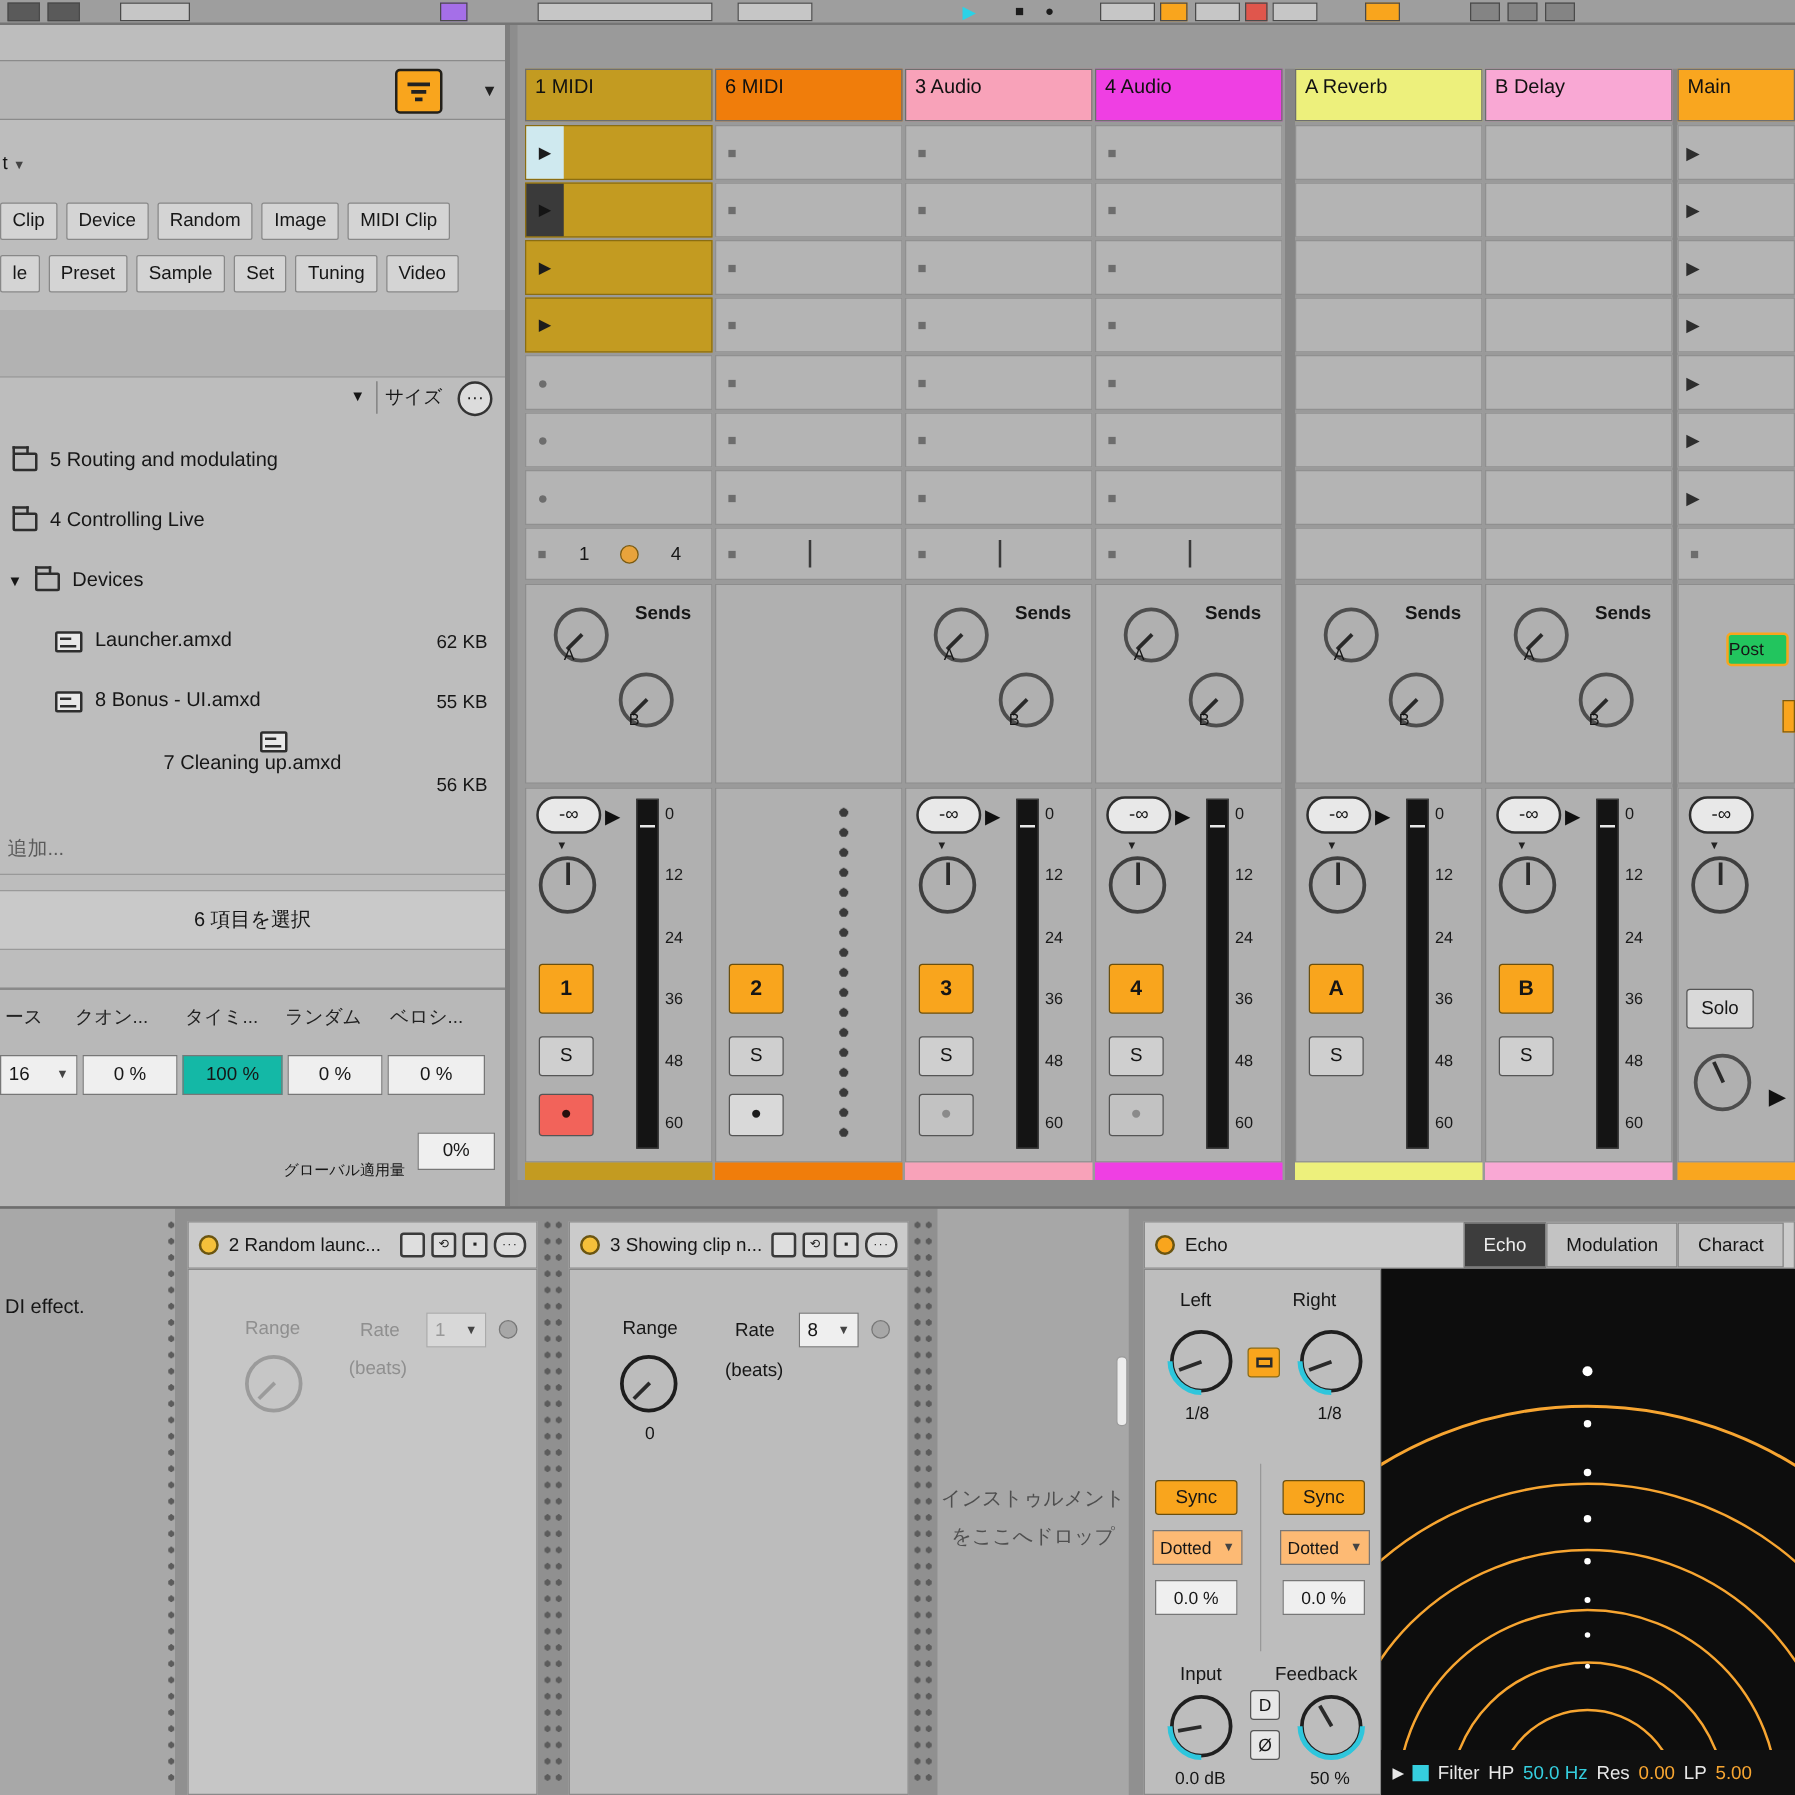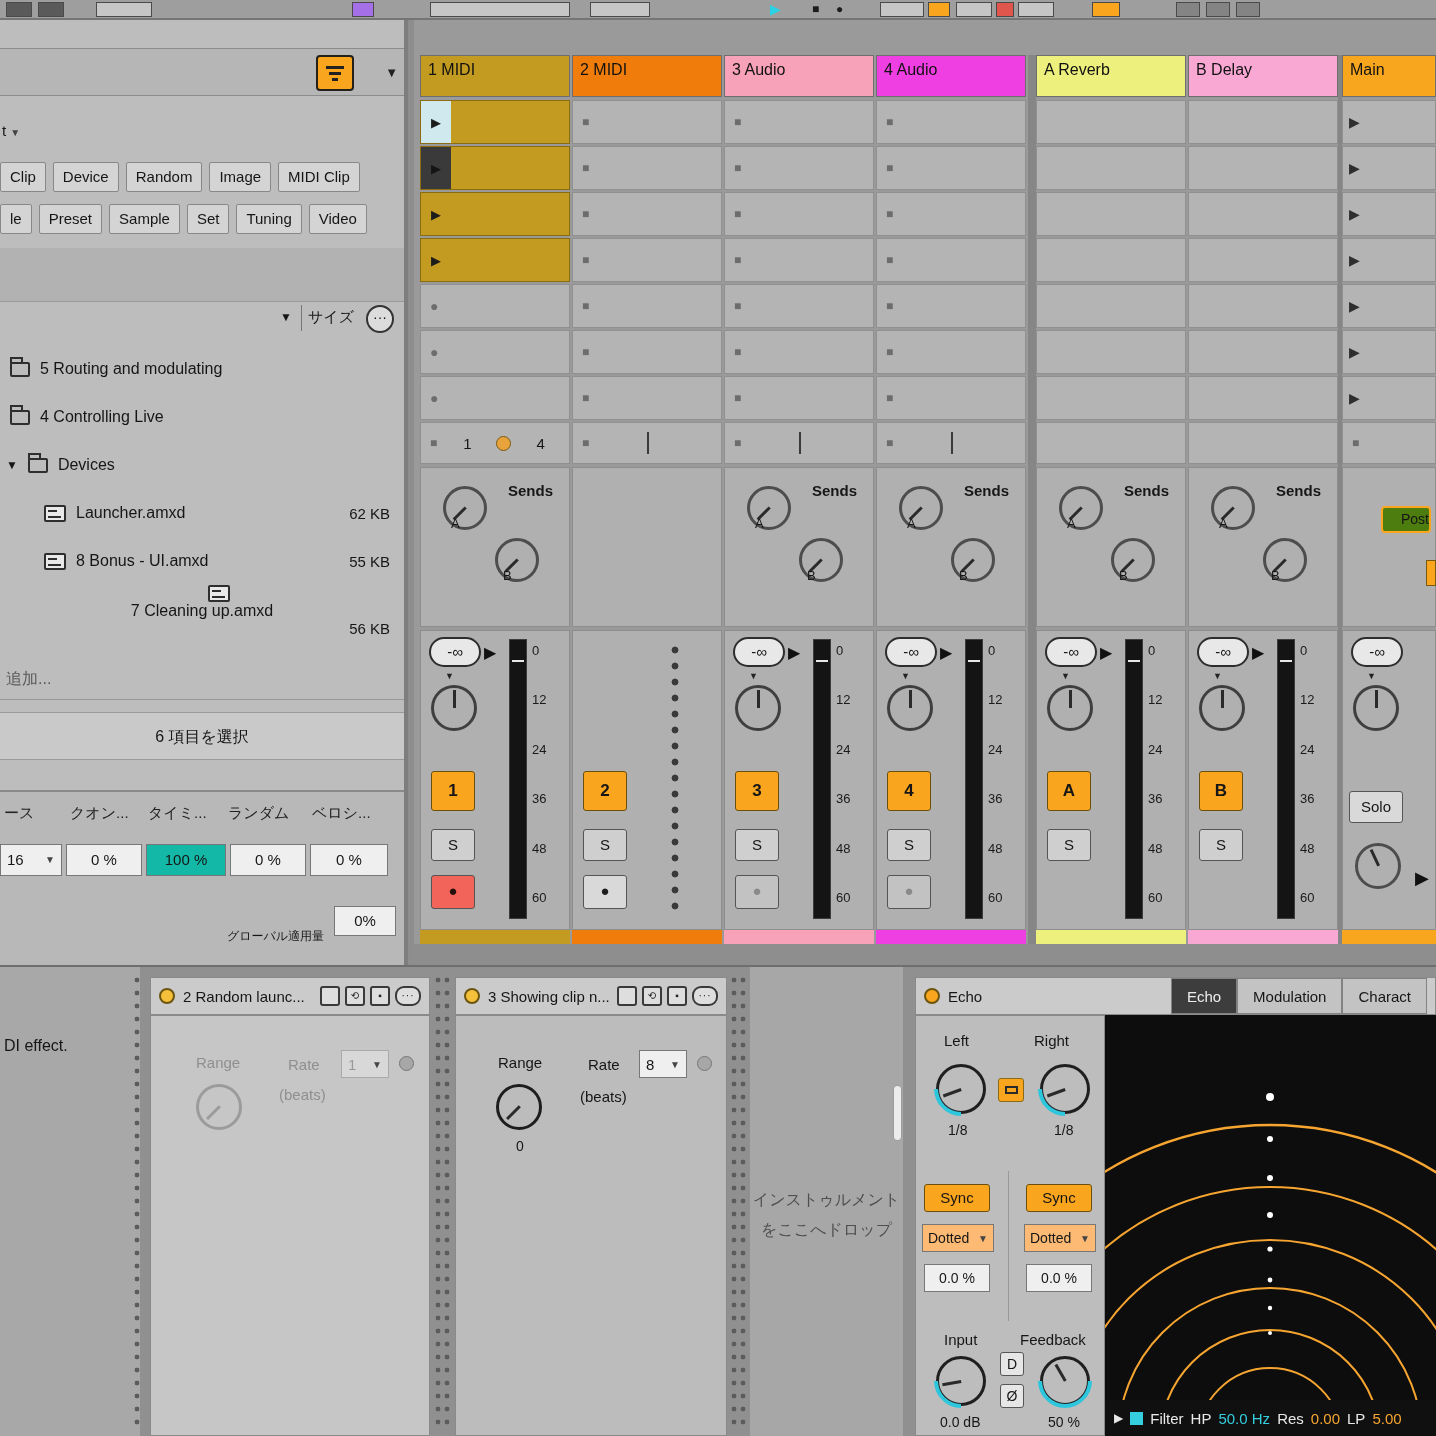--- a/index.html
+++ b/index.html
@@ -83,21 +83,21 @@
   .dotsmeter{position:absolute;left:96px;top:12px;width:12px;height:272px;background-image:radial-gradient(circle at 6px 7px,#3a3a3a 3.4px,transparent 3.6px);background-size:12px 16px;}
   .cstrip{position:absolute;top:875px;left:0;right:0;height:14px;}
   .t1{left:420px}.t2{left:572px}.t3{left:724px}.t4{left:876px}.t5{left:1036px}.t6{left:1188px}.t7{left:1342px;width:94px;}
   .t1 .thead,.t1 .cstrip{background:#c39b21;}
   .t2 .thead,.t2 .cstrip{background:#f07d0b;}
   .t3 .thead,.t3 .cstrip{background:#f8a2b9;}
   .t4 .thead,.t4 .cstrip{background:#ef3fe3;}
   .t5 .thead,.t5 .cstrip{background:#edf07c;}
   .t6 .thead,.t6 .cstrip{background:#f9a8d4;}
   .t7 .thead,.t7 .cstrip{background:#f9a61f;}
-  .postbtn{position:absolute;left:38px;top:38px;width:50px;height:27px;background:#4d7c0f;border:2px solid #f9a51d;border-radius:4px;text-align:right;line-height:22px;font-size:14px;}
+  .postbtn{position:absolute;left:38px;top:38px;width:50px;height:27px;background:#22c55e;border:2px solid #f9a51d;border-radius:4px;text-align:left;line-height:22px;font-size:14px;}
   .orange-edge{position:absolute;right:-1px;top:92px;width:10px;height:26px;background:#f9a51d;border:1px solid #7a5a10;}
   .solobtn{position:absolute;left:6px;top:160px;width:54px;height:32px;background:#d9d9d9;border:1px solid #555;border-radius:3px;text-align:center;line-height:30px;font-size:15px;}
   .cueknob{left:12px;top:212px;width:46px;height:46px;}
   .mainplay{position:absolute;left:72px;top:236px;font-size:18px;color:#111;}
   
   .devpanel{position:absolute;top:965px;left:0;width:1436px;height:471px;background:#909090;border-top:2px solid #6e6e6e;overflow:hidden;}
   .infoarea{position:absolute;left:0;top:0;width:140px;height:100%;background:#a8a8a8;}
   .infotext{position:absolute;left:4px;top:70px;font-size:16px;}
   .vdots{position:absolute;top:8px;bottom:8px;width:8px;background-image:radial-gradient(circle at 4px 5px,#5c5c5c 2.4px,transparent 2.6px);background-size:8px 13px;}
   .device{position:absolute;top:0;height:100%;}
@@ -229,21 +229,21 @@
     <span class="dico"></span>
     <span>7 Cleaning up.amxd</span>
     <span class="bsize">56 KB</span>
   </div>
 
   <div class="addrow">追加...</div>
   <div class="selrow">6 項目を選択</div>
 
   <div class="groove">
     <span class="ghead" style="left:4px;">ース</span>
-    <span class="ghead" style="left:70px;">クオン...</span>
+    <span class="ghead" style="left:60px;">クオン...</span>
     <span class="ghead" style="left:148px;">タイミ...</span>
     <span class="ghead" style="left:228px;">ランダム</span>
     <span class="ghead" style="left:312px;">ベロシ...</span>
     <div class="gbox" style="left:0;width:62px;display:flex;align-items:center;justify-content:space-between;padding:0 6px;">
       <span>16</span>
         <span class="dd">▼</span>
     </div>
     <div class="gbox" style="left:66px;width:76px;">0 %</div>
     <div class="gbox gcyan" style="left:146px;width:80px;">100 %</div>
     <div class="gbox" style="left:230px;width:76px;">0 %</div>
@@ -319,21 +319,21 @@
         <div class="ptr"></div>
       </div>
     <div class="numbtn">1</div>
     <div class="sbtn">S</div>
     <div class="armbtn arm-red">●</div>
   </div>
   <div class="cstrip"></div>
 </div>
 
 <div class="tcol t2">
-  <div class="thead"><span>2 MIDI</span></div>
+  <div class="thead"><span>6 MIDI</span></div>
   <div class="slots">
     <div class="slot">
         <span class="sq">■</span>
       </div>
     <div class="slot">
         <span class="sq">■</span>
       </div>
     <div class="slot">
         <span class="sq">■</span>
       </div>

